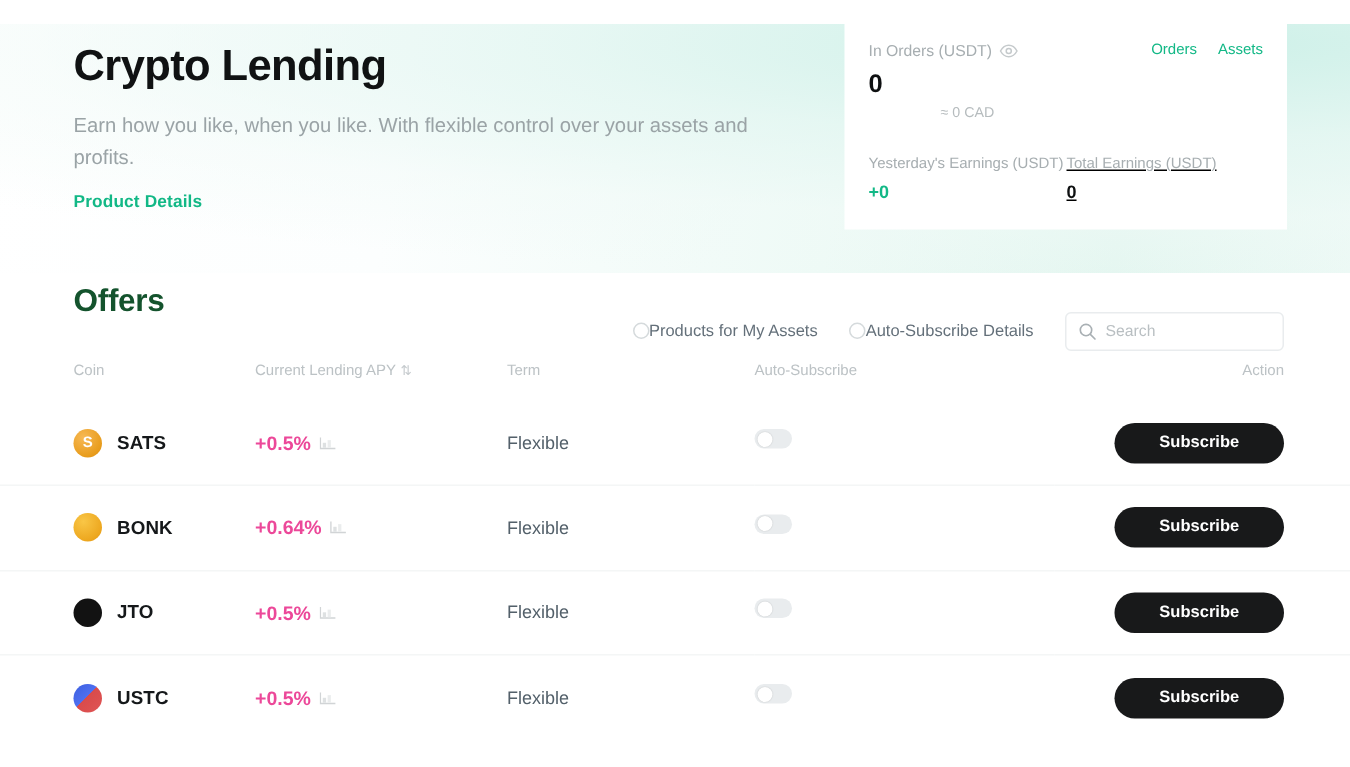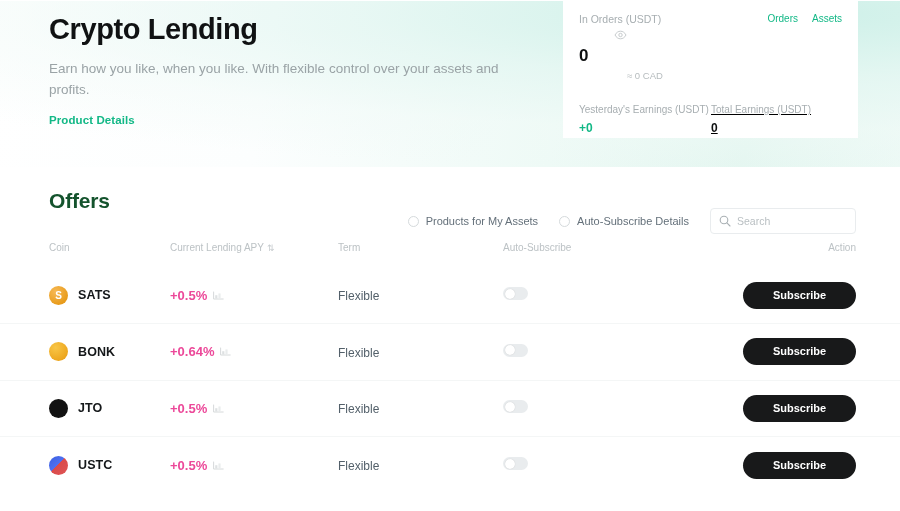--- a/index.html
+++ b/index.html
@@ -6,21 +6,21 @@
   html, body {
     width: 900px; height: 511px;
     font-family: "Liberation Sans", sans-serif;
     background: #ffffff;
     overflow: hidden;
   }
   .page { position: relative; width: 900px; height: 511px; background:#fff; }
 
   
   .hero {
-    position: absolute; left:0; top:1px; width:900px; height:166px;
+    position: absolute; left:0; top:16px; width:900px; height:166px;
     background:
       radial-gradient(150% 120% at 88% 8%, rgba(205,240,232,.95) 0%, rgba(226,246,241,.75) 32%, rgba(240,250,247,.45) 58%, rgba(255,255,255,0) 80%),
       linear-gradient(100deg, #ffffff 0%, #fcfefe 30%, #eefaf6 62%, #e4f6f0 83%, #ecf9f5 100%);
   }
   .hero-inner { position:absolute; left:49px; top:8px; width:520px; }
   .hero-title {
     font-size: 29px; font-weight: 700; color:#101213; letter-spacing:-.4px;
     line-height: 40px;
   }
   .hero-sub {
@@ -32,21 +32,21 @@
     color:#12b886; letter-spacing:.1px; cursor:pointer;
   }
 
   
   .stats-card {
     position:absolute; left:563px; top:0px; width:295px; height:137px;
     background:#ffffff; padding:12px 16px 0 16px;
   }
   .stat-row-top { display:flex; justify-content:space-between; align-items:flex-start; }
   .stat-label {
-    font-size:10.5px; color:#a7aeb1; font-weight:400; display:flex; align-items:center; gap:5px;flex-direction:column;
+    font-size:10.5px; color:#a7aeb1; font-weight:400; display:flex; align-items:center; gap:5px;
   }
   .eye {
     width:13px; height:10px; display:inline-block; position:relative; opacity:.65;
   }
   .eye svg { display:block; }
   .links { display:flex; gap:14px; }
   .links span {
     font-size:10px; color:#12b886; font-weight:400; cursor:pointer;
   }
   .stat-value { font-size:17px; font-weight:700; color:#0e1011; margin-top:6px; line-height:20px;}
@@ -61,21 +61,21 @@
 
   
   .offers { position:absolute; left:0; top:166px; width:900px; }
   .offers-head {
     position:relative; height:70px; padding: 0 44px 0 49px;
     display:flex; align-items:center;
   }
   .offers-title { font-size:21px; font-weight:700; color:#14532d; letter-spacing:-.2px; }
   .filters { position:absolute; right:44px; top:42px; display:flex; align-items:center; gap:0; }
   .filter {
-    display:flex; align-items:flex-end; gap:7px; margin-right:21px; cursor:pointer;
+    display:flex; align-items:flex-start; margin-right:21px; cursor:pointer;
   }
   .radio {
     width:11px; height:11px; border:1px solid #d5dadc; border-radius:50%; background:#fff;
     flex:none;
   }
   .filter-label { font-size:11px; color:#64707a; }
   .search-box {
     width:146px; height:26px; border:1px solid #e9ecee; border-radius:4px; background:#fff;
     display:flex; align-items:center; gap:6px; padding:0 8px;
   }

